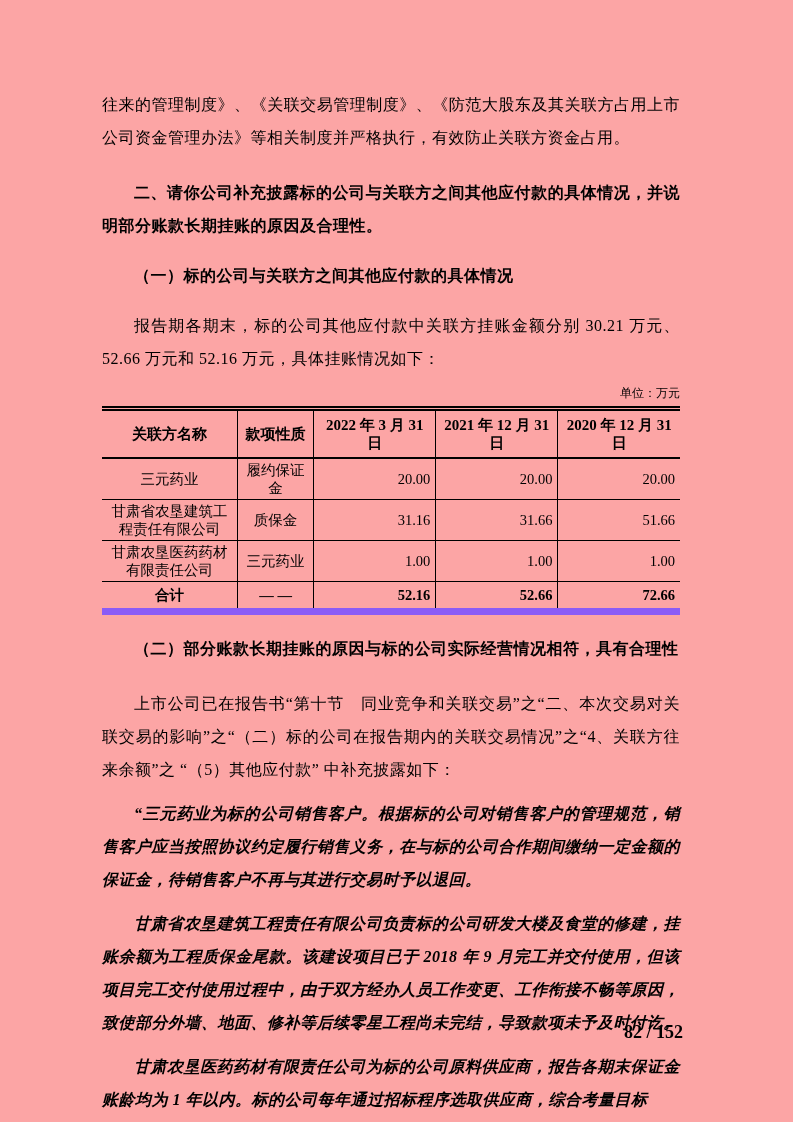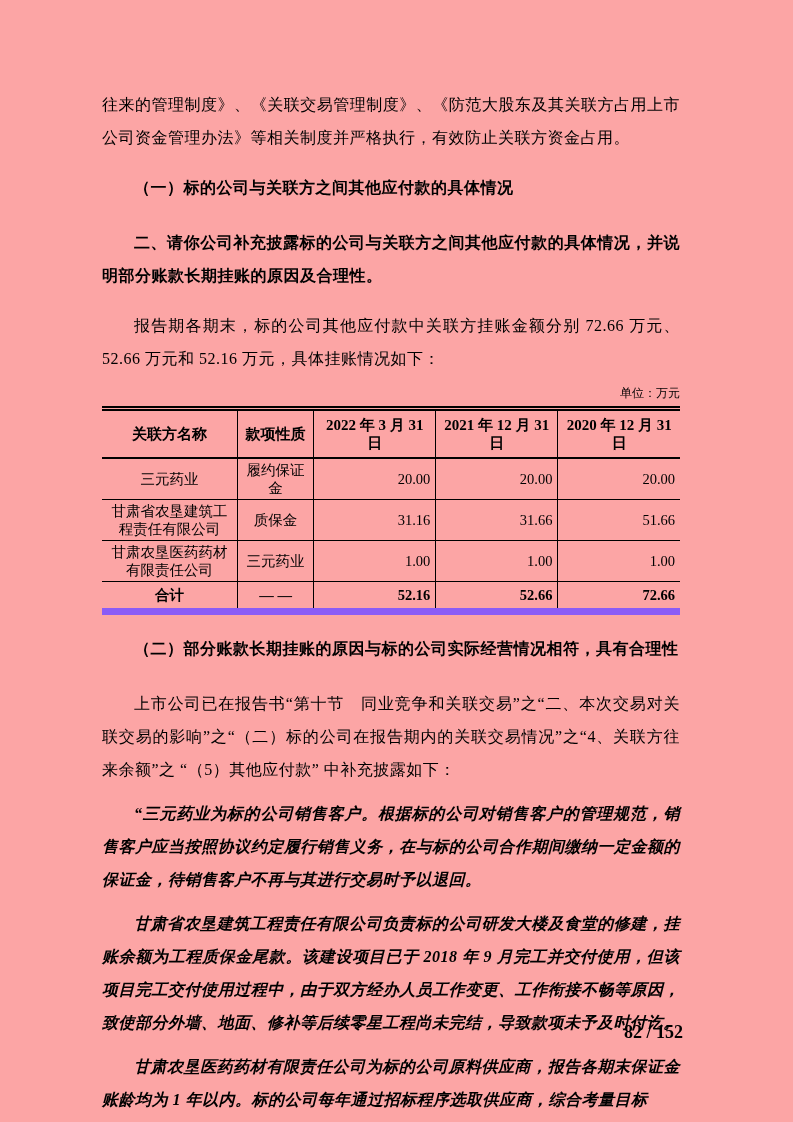--- a/index.html
+++ b/index.html
@@ -96,25 +96,25 @@
   }
 </style>
 </head>
 <body>
 
 <div class="page">
   <div class="content">
 
     <p class="para">往来的管理制度》、《关联交易管理制度》、《防范大股东及其关联方占用上市公司资金管理办法》等相关制度并严格执行，有效防止关联方资金占用。</p>
 
+    <p class="para bold indent mt-lg">二、请你公司补充披露标的公司与关联方之间其他应付款的具体情况，并说明部分账款长期挂账的原因及合理性。</p>
+
     <p class="para bold indent mt-md">（一）标的公司与关联方之间其他应付款的具体情况</p>
 
-    <p class="para bold indent mt-lg">二、请你公司补充披露标的公司与关联方之间其他应付款的具体情况，并说明部分账款长期挂账的原因及合理性。</p>
-
-    <p class="para indent mt-md">报告期各期末，标的公司其他应付款中关联方挂账金额分别 72.66 万元、52.66 万元和 52.16 万元，具体挂账情况如下：</p>
+    <p class="para indent mt-md">报告期各期末，标的公司其他应付款中关联方挂账金额分别 30.21 万元、52.66 万元和 52.16 万元，具体挂账情况如下：</p>
 
     <div class="unit-label">单位：万元</div>
 
     <table class="rpt">
       <colgroup>
         <col class="col-name">
           <col class="col-nature">
         <col class="col-num">
           <col class="col-num">
           <col class="col-num">

